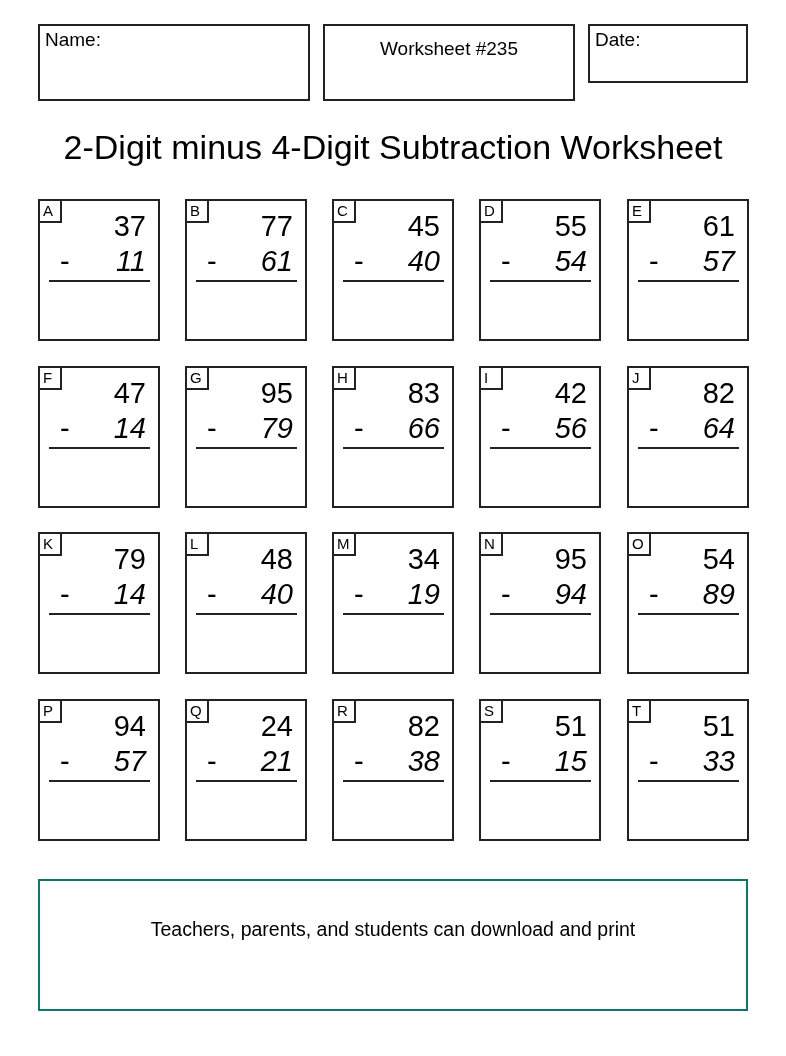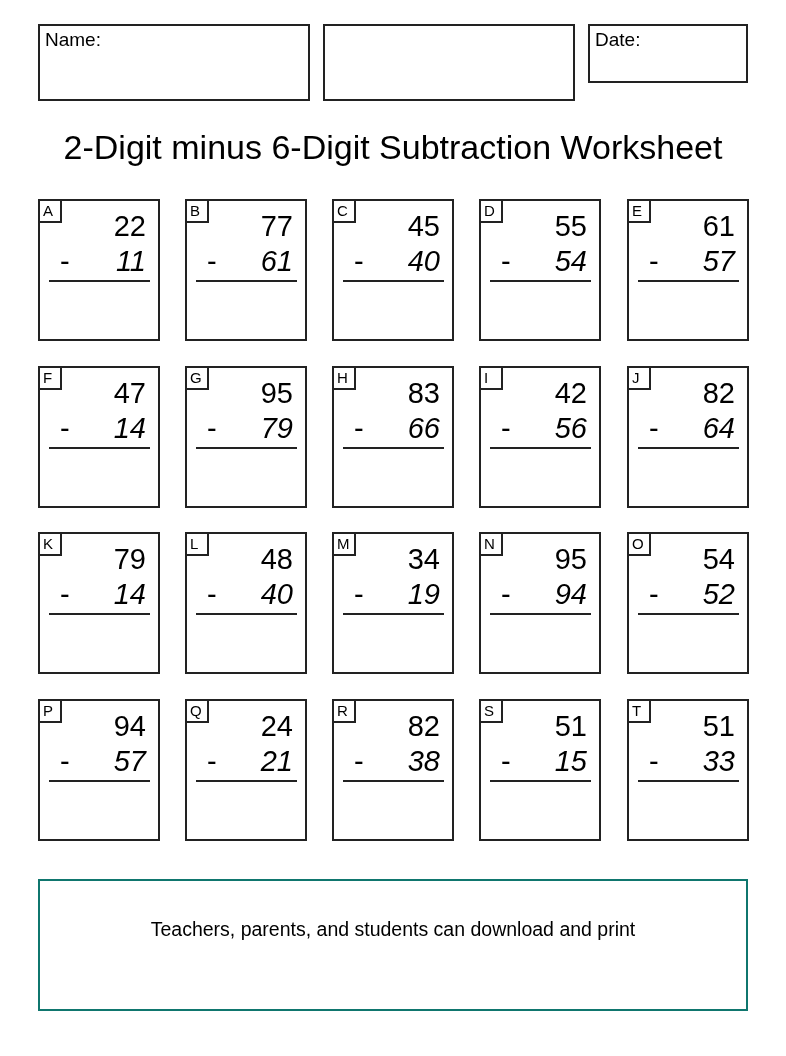--- a/index.html
+++ b/index.html
@@ -19,31 +19,32 @@
     .rule { position: absolute; left: 9px; right: 8px; top: 79px; height: 2px; background: #222; }
     #footer { position: absolute; left: 38px; top: 879px; width: 710px; height: 132px; border: 2px solid #0f766e; box-sizing: border-box; text-align: center; font-size: 19.5px; line-height: 34px; padding-top: 31px; }
   </style>
 </head>
 <body>
 
 <div id="name-box" class="hdr-box">
   <span class="hdr-label">Name:</span>
 </div>
 <div id="ws-box" class="hdr-box">
+  <div>Worksheet #235</div>
 </div>
 <div id="date-box" class="hdr-box">
   <span class="hdr-label">Date:</span>
 </div>
 
-<div id="title">2-Digit minus 6-Digit Subtraction Worksheet</div>
+<div id="title">2-Digit minus 4-Digit Subtraction Worksheet</div>
 
 <div class="grid" id="grid">
     <div class="prob" style="left: 0px; top: 0px;">
       <div class="plabel">A</div>
-      <div class="n1">22</div>
+      <div class="n1">37</div>
       <div class="minus">-</div>
       <div class="n2">11</div>
       <div class="rule"></div>
     </div>
     <div class="prob" style="left: 147px; top: 0px;">
       <div class="plabel">B</div>
       <div class="n1">77</div>
       <div class="minus">-</div>
       <div class="n2">61</div>
       <div class="rule"></div>
@@ -129,21 +130,21 @@
       <div class="plabel">N</div>
       <div class="n1">95</div>
       <div class="minus">-</div>
       <div class="n2">94</div>
       <div class="rule"></div>
     </div>
     <div class="prob" style="left: 589px; top: 333px;">
       <div class="plabel">O</div>
       <div class="n1">54</div>
       <div class="minus">-</div>
-      <div class="n2">52</div>
+      <div class="n2">89</div>
       <div class="rule"></div>
     </div>
     <div class="prob" style="left: 0px; top: 500px;">
       <div class="plabel">P</div>
       <div class="n1">94</div>
       <div class="minus">-</div>
       <div class="n2">57</div>
       <div class="rule"></div>
     </div>
     <div class="prob" style="left: 147px; top: 500px;">

